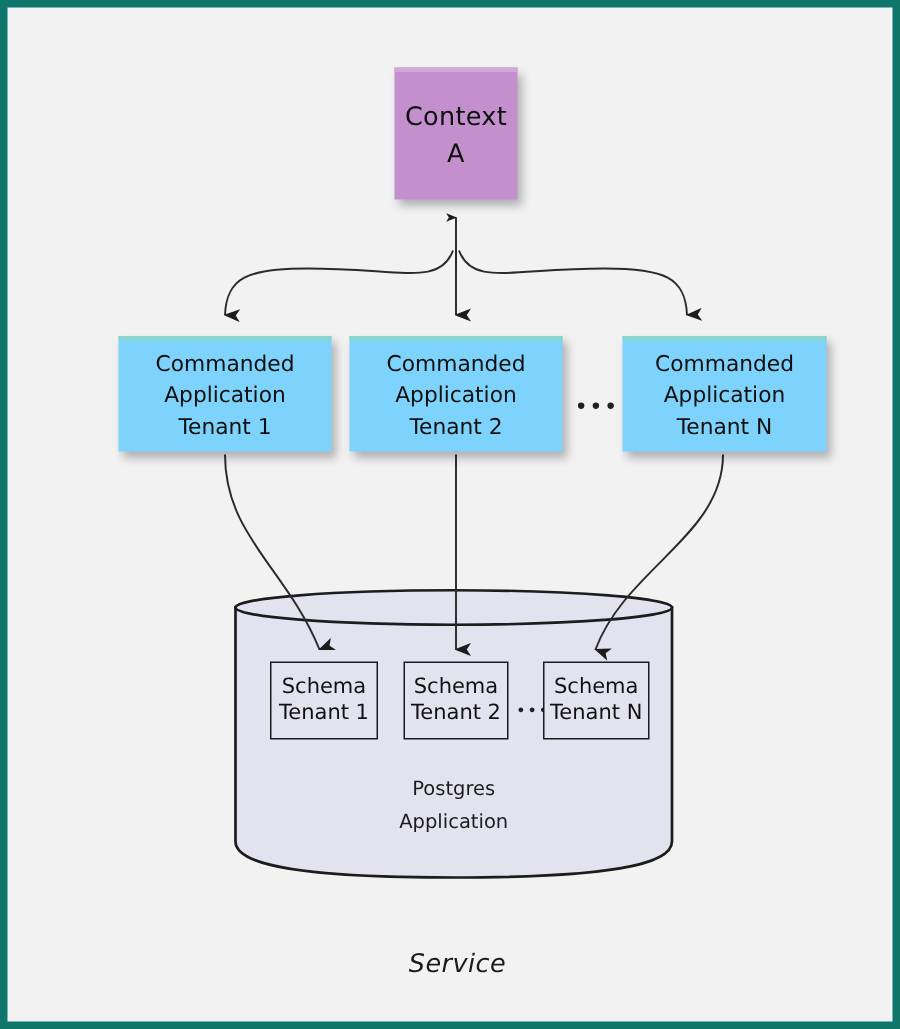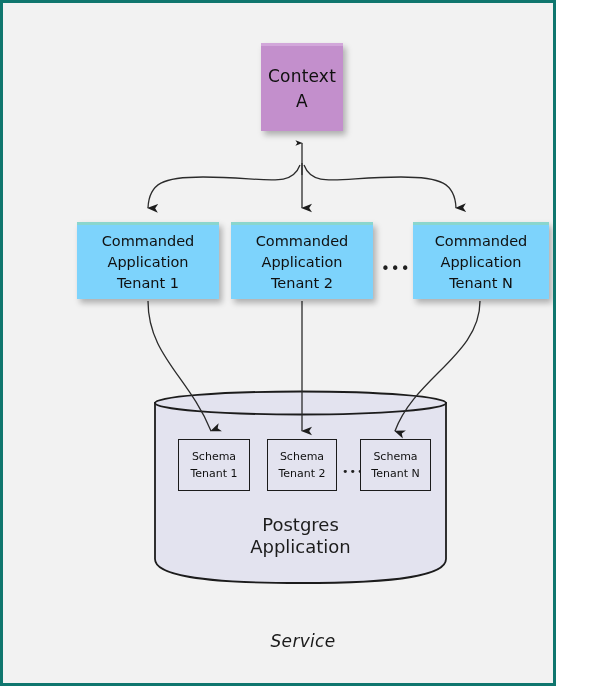--- a/index.html
+++ b/index.html
@@ -2,25 +2,25 @@
 <html><head>
 <meta charset="utf-8">
 <style>
   html, body {
     margin: 0;
     padding: 0;
     background: #ffffff;
   }
   #canvas {
     position: relative;
-    width: 556px;
+    width: 600px;
     height: 686px;
     background: #f2f2f2;
     box-sizing: border-box;
-    border: 3px solid #0f766e;
+    border: 5px solid #0f766e;
     overflow: hidden;
     font-family: "DejaVu Sans", "Liberation Sans", sans-serif;
   }
   #vector-layer {
     position: absolute;
     left: 0;
     top: 0;
     width: 600px;
     height: 686px;
     pointer-events: none;
@@ -49,37 +49,37 @@
     background: #7dd3fc;
     border-top: 3px solid #8ad6ce;
     box-shadow: 3px 4px 6px rgba(0,0,0,0.28);
     font-size: 14.5px;
     line-height: 21px;
   }
   
   .schema-node {
     background: #e3e3ef;
     border: 1.6px solid #1b1b1b;
-    font-size: 11px;
+    font-size: 14px;
     line-height: 17px;
   }
   .ellipsis {
     position: absolute;
     color: #202020;
     font-size: 15px;
     line-height: 1;
     letter-spacing: 1px;
   }
   .ellipsis.small {
     font-size: 11px;
   }
   .db-label {
     position: absolute;
     text-align: center;
-    font-size: 18px;
+    font-size: 13px;
     line-height: 22px;
     color: #1c1c1c;
   }
   .service-label {
     position: absolute;
     text-align: center;
     font-style: italic;
     font-size: 17px;
     color: #1a1a1a;
     letter-spacing: 0.3px;

